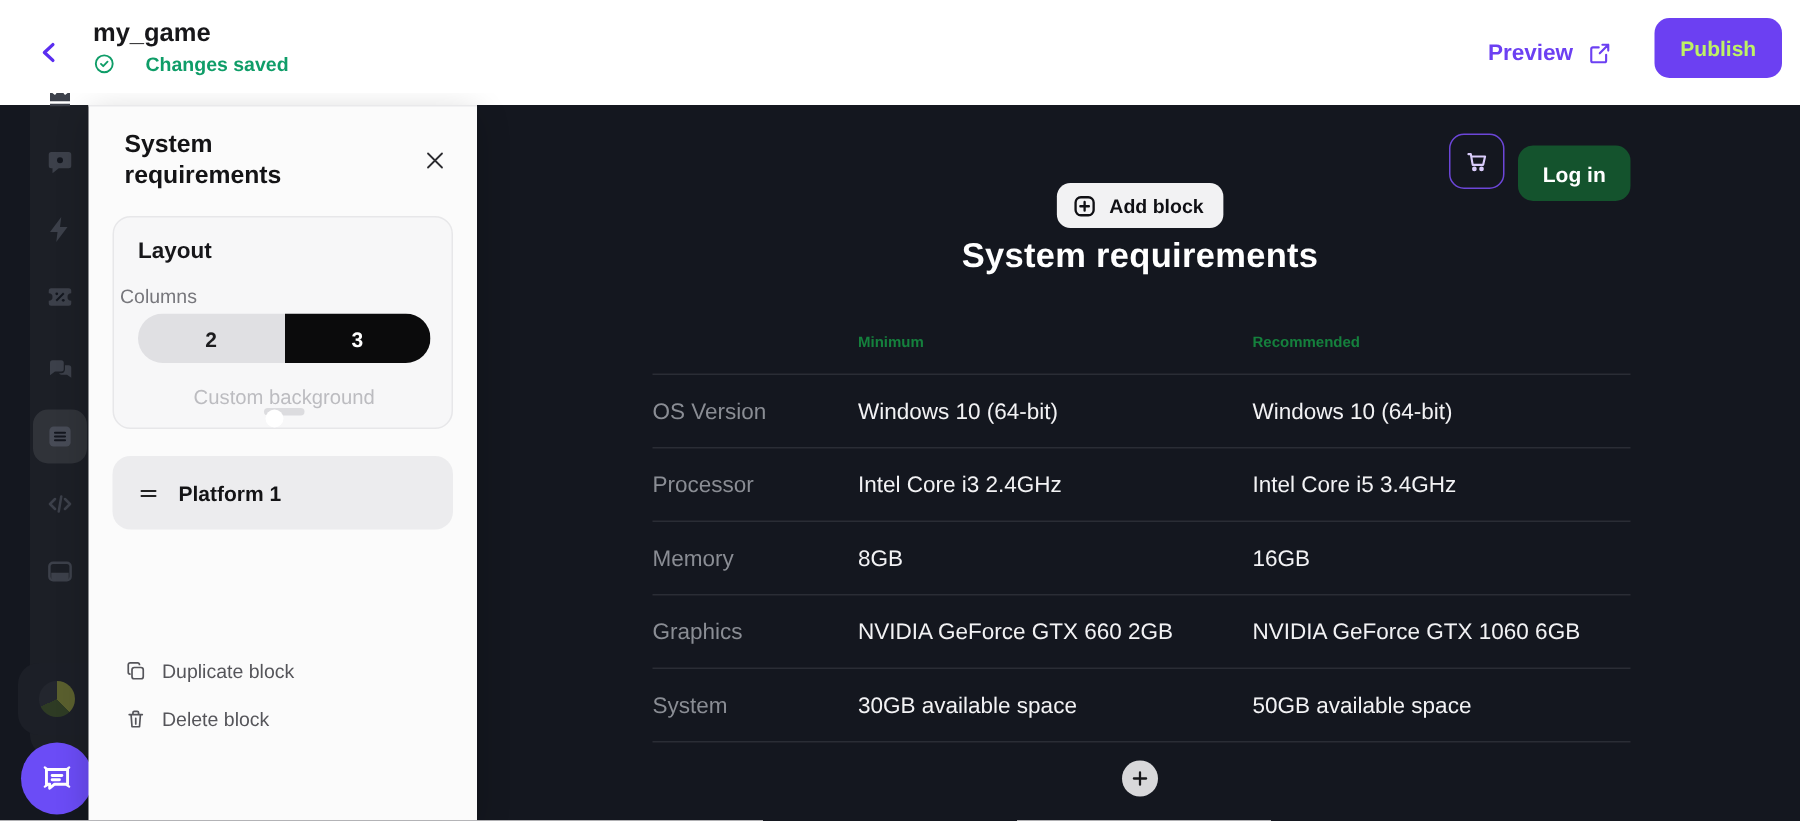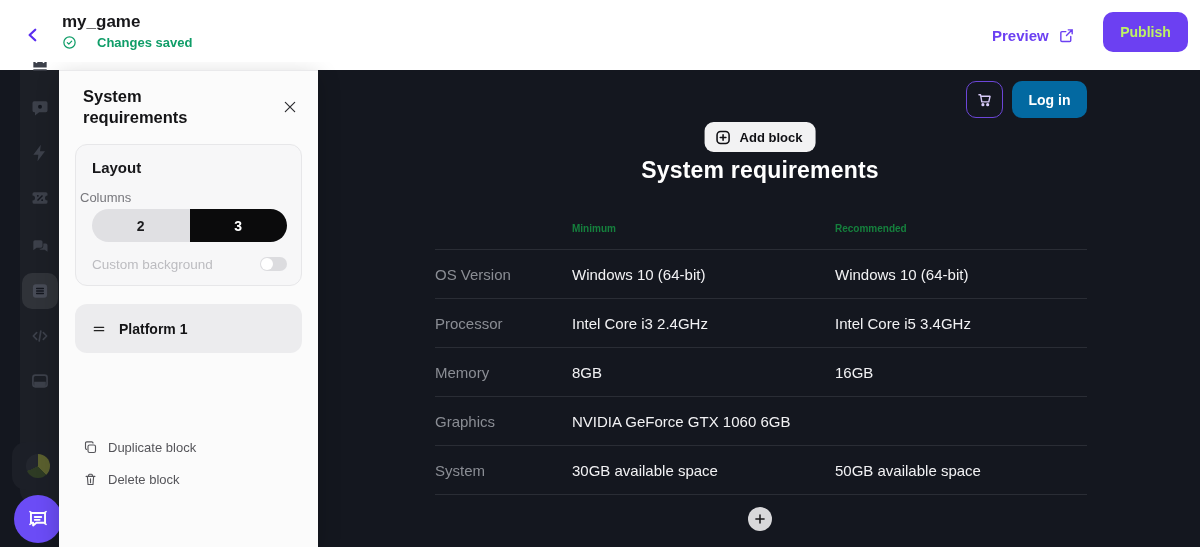--- a/index.html
+++ b/index.html
@@ -28,21 +28,21 @@
 
   .avatar-card { position:absolute; left:12px; top:372px; width:76px; height:48px; border-radius:14px; background:#1c1f27; }
   .avatar-circle { position:absolute; left:14px; top:12px; width:24px; height:24px; border-radius:50%;
     background:conic-gradient(#5a5f2e 0 38%, #2e3b24 38% 68%, #23262e 68% 100%); }
   .chat-fab { position:absolute; left:14px; top:425px; width:48px; height:48px; border:none; border-radius:50%; background:#6b4cf6; cursor:pointer; display:flex; align-items:center; justify-content:center; }
 
   
   .content { position:absolute; left:433px; top:0; width:654px; height:100%; }
   .pv-header { position:absolute; top:11px; right:0; display:flex; gap:9px; align-items:center; }
   .cart-btn { width:37px; height:37px; border:1px solid #6c46d8; border-radius:10px; background:transparent; cursor:pointer; display:flex; align-items:center; justify-content:center; }
-  .login-btn { width:75px; height:37px; border:none; border-radius:10px; background:#0369a1; color:#fff; font-family:inherit; font-size:14px; font-weight:700; cursor:pointer; }
+  .login-btn { width:75px; height:37px; border:none; border-radius:10px; background:#14532d; color:#fff; font-family:inherit; font-size:14px; font-weight:700; cursor:pointer;margin-top:16px; }
 
   .add-block-btn { position:absolute; top:52px; left:50%; transform:translateX(-50%); height:30px; padding:0 13px 0 10px; border:none; border-radius:9px; background:#f2f2f3; display:flex; align-items:center; gap:8px; font-family:inherit; font-size:13px; font-weight:700; color:#101014; cursor:pointer; white-space:nowrap; }
 
   .section-title { position:absolute; top:87px; left:0; width:100%; text-align:center; font-size:23px; font-weight:700; color:#fff; letter-spacing:.2px; }
 
   .req-table { position:absolute; top:137px; left:2px; right:0; }
   .t-row { display:grid; grid-template-columns:137px 263px 1fr; align-items:center; height:49px; border-bottom:1px solid #2a2d35; }
   .t-row.head { height:43px; }
   .t-row.head .cell { font-weight:700; color:#15803d; font-size:10px; }
   .cell { font-size:15px; color:#f2f2f4; }
@@ -55,21 +55,21 @@
   .panel-title { position:absolute; left:24px; top:15px; width:160px; font-size:16.5px; font-weight:700; line-height:21px; color:#141416; }
   .panel-close { position:absolute; right:14px; top:22px; width:28px; height:28px; border:none; background:transparent; cursor:pointer; display:flex; align-items:center; justify-content:center; }
 
   .layout-card { position:absolute; left:16px; right:16px; top:73px; height:142px; background:#f7f7f8; border:1px solid #e7e7e9; border-radius:12px; }
   .layout-heading { position:absolute; left:16px; top:14px; font-size:15px; font-weight:700; color:#17171a; }
   .columns-label { position:absolute; left:4px; top:45px; font-size:13px; color:#77777c; }
   .segment { position:absolute; left:16px; right:14px; top:64px; height:33px; border-radius:17px; overflow:hidden; display:flex; }
   .seg-opt { flex:1; border:none; font-family:inherit; font-size:14px; font-weight:700; cursor:pointer; }
   .seg-opt.off { background:#e0e0e3; color:#1c1c1e; }
   .seg-opt.on  { background:#0b0b0c; color:#fff; }
-  .custom-row { position:absolute; left:16px; right:14px; top:112px; height:20px; display:flex; justify-content:space-between; align-items:flex-start; }
+  .custom-row { position:absolute; left:16px; right:14px; top:112px; height:20px; display:flex; justify-content:space-between; align-items:center;flex-direction:column; }
   .custom-label { font-size:13.5px; color:#bcbcc0; }
   .toggle { position:relative; width:27px; height:14px; border-radius:8px; background:#dcdcdf; border:none; cursor:pointer; }
   .toggle .knob { position:absolute; left:1px; top:1px; width:12px; height:12px; border-radius:50%; background:#fff; }
 
   .platform-item { position:absolute; left:16px; right:16px; top:233px; height:49px; background:#ececee; border-radius:12px; display:flex; align-items:center; gap:12px; padding:0 16px; font-size:14px; font-weight:700; color:#141416; cursor:pointer; }
   .platform-add { position:absolute; left:16px; right:16px; top:303px; height:48px; background:transparent; border:1px dashed #d5d5d9; border-radius:12px; display:flex; align-items:center; justify-content:space-between; padding:0 13px 0 18px; font-family:inherit; font-size:14.5px; font-weight:700; color:#141416; cursor:pointer; }
 
   .panel-action { position:absolute; left:24px; height:20px; display:flex; align-items:center; gap:10px; border:none; background:transparent; font-family:inherit; font-size:13px; color:#55555a; cursor:pointer; }
   .panel-action.duplicate { top:366px; }
   .panel-action.delete { top:398px; }
@@ -181,20 +181,21 @@
           <div class="cell">Intel Core i3 2.4GHz</div>
           <div class="cell">Intel Core i5 3.4GHz</div>
         </div>
         <div class="t-row">
           <div class="cell lbl">Memory</div>
           <div class="cell">8GB</div>
           <div class="cell">16GB</div>
         </div>
         <div class="t-row">
           <div class="cell lbl">Graphics</div>
+          <div class="cell">NVIDIA GeForce GTX 660 2GB</div>
           <div class="cell">NVIDIA GeForce GTX 1060 6GB</div>
         </div>
         <div class="t-row">
           <div class="cell lbl">System</div>
           <div class="cell">30GB available space</div>
           <div class="cell">50GB available space</div>
         </div>
       </div>
 
       <button class="add-section-btn">

